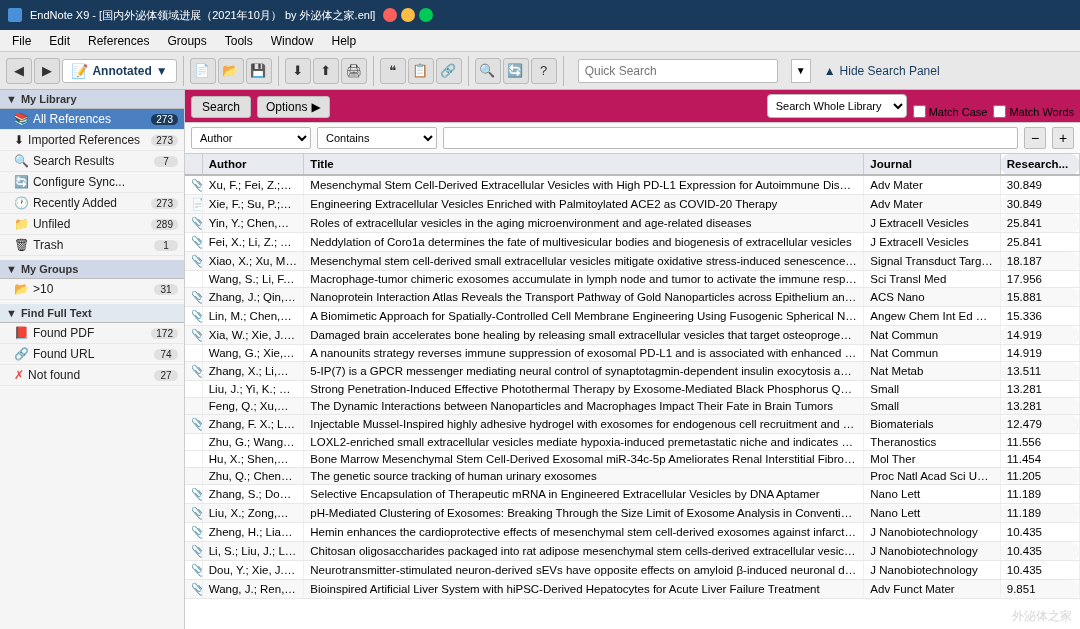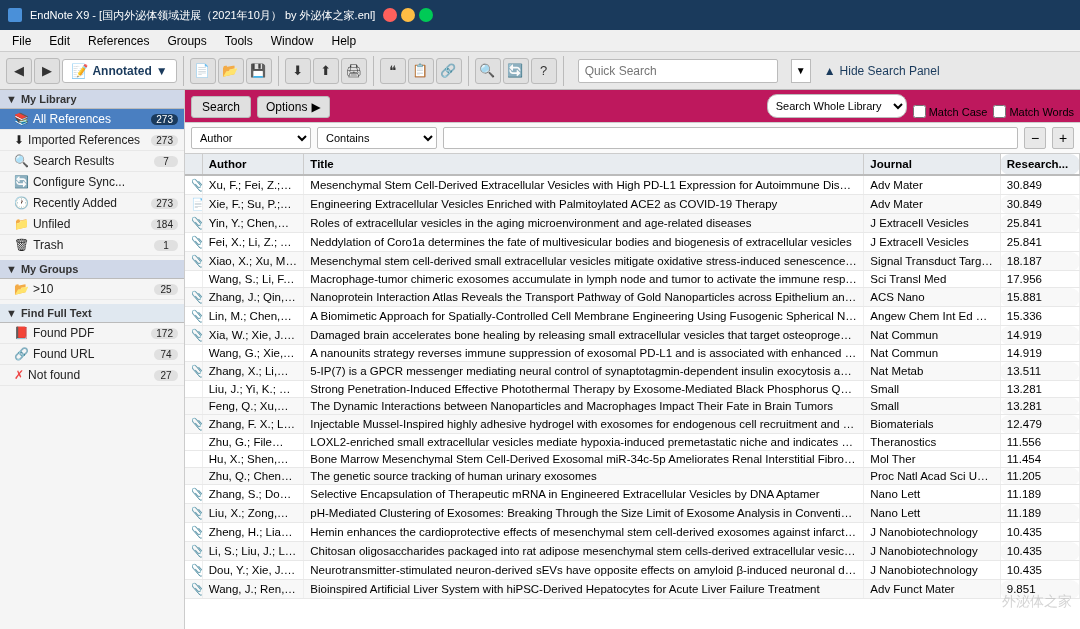--- a/index.html
+++ b/index.html
@@ -216,21 +216,21 @@
       display: flex;
       align-items: center;
       gap: 4px;
     }
     .search-library-select {
       height: 24px;
       border: 1px solid #bbb;
       background: white;
       padding: 0 4px;
       font-size: 11px;
-      border-radius: 10px;
+      border-radius: 4px;
       margin-left: auto;
       min-width: 140px;
     }
     .match-case-row {
       display: flex;
       align-items: center;
       gap: 6px;
     }
     .checkbox-label {
       display: flex;
@@ -317,23 +317,23 @@
     .col-journal { width: 150px; }
     .col-research { width: 80px; border-radius: 10px; }
 
     
     ::-webkit-scrollbar { width: 10px; }
     ::-webkit-scrollbar-track { background: #f0f0f0; }
     ::-webkit-scrollbar-thumb { background: #bbb; border-radius: 4px; }
 
     .watermark {
       position: fixed;
-      bottom: 18px;
+      bottom: 4px;
       right: 8px;
-      font-size: 14px;
+      font-size: 12px;
       color: #aaa;
       opacity: 0.5;
     }
   </style>
 </head>
 <body>
 
 <div class="title-bar">
   <div class="title-bar-icon"></div>
   <span>EndNote X9 - [国内外泌体领域进展（2021年10月） by 外泌体之家.enl]</span>
@@ -427,36 +427,36 @@
       <span>Configure Sync...</span>
     </div>
     <div class="sidebar-item">
       <span class="sidebar-icon">🕐</span>
       <span>Recently Added</span>
       <span class="sidebar-badge">273</span>
     </div>
     <div class="sidebar-item">
       <span class="sidebar-icon">📁</span>
       <span>Unfiled</span>
-      <span class="sidebar-badge">184</span>
+      <span class="sidebar-badge">289</span>
     </div>
     <div class="sidebar-item">
       <span class="sidebar-icon">🗑</span>
       <span>Trash</span>
       <span class="sidebar-badge">1</span>
     </div>
 
     <div class="sidebar-section-header" style="margin-top:4px;">
       <span>▼</span>
       <span>My Groups</span>
     </div>
     <div class="sidebar-item">
       <span class="sidebar-icon">📂</span>
       <span>&gt;10</span>
-      <span class="sidebar-badge">25</span>
+      <span class="sidebar-badge">31</span>
     </div>
 
     <div class="sidebar-sub-section" style="margin-top:4px;">
       <span>▼</span>
       <span>Find Full Text</span>
     </div>
     <div class="sidebar-item">
       <span class="sidebar-icon" style="color:#e44;">📕</span>
       <span>Found PDF</span>
       <span class="sidebar-badge">172</span>
@@ -532,21 +532,21 @@
         <tr>
               <td class="col-attach" style="text-align: center;">📎</td>
               <td class="col-author">Xu, F.; Fei, Z.;…</td>
               <td class="col-title" style="max-width: 560px; overflow: hidden; text-overflow: ellipsis; white-space: nowrap;">Mesenchymal Stem Cell-Derived Extracellular Vesicles with High PD-L1 Expression for Autoimmune Disease…</td>
               <td class="col-journal">Adv Mater</td>
               <td class="col-research">30.849</td>
             </tr>
             <tr class="alt">
               <td class="col-attach" style="text-align: center;">📄</td>
               <td class="col-author">Xie, F.; Su, P.;…</td>
-              <td class="col-title" style="max-width: 560px; overflow: hidden; text-overflow: ellipsis; white-space: nowrap;">Engineering Extracellular Vesicles Enriched with Palmitoylated ACE2 as COVID-19 Therapy</td>
+              <td class="col-title" style="max-width: 560px; overflow: hidden; text-overflow: ellipsis; white-space: nowrap;">Engineering Extracellular Vesicles Enriched with Palmitoylated ACE2 as COVID-20 Therapy</td>
               <td class="col-journal">Adv Mater</td>
               <td class="col-research">30.849</td>
             </tr>
             <tr class="alt">
               <td class="col-attach" style="text-align: center;">📎</td>
               <td class="col-author">Yin, Y.; Chen,…</td>
               <td class="col-title" style="max-width: 560px; overflow: hidden; text-overflow: ellipsis; white-space: nowrap;">Roles of extracellular vesicles in the aging microenvironment and age-related diseases</td>
               <td class="col-journal">J Extracell Vesicles</td>
               <td class="col-research">25.841</td>
             </tr>
@@ -622,21 +622,21 @@
             </tr>
             <tr class="alt">
               <td class="col-attach" style="text-align: center;">📎</td>
               <td class="col-author">Zhang, F. X.; Li…</td>
               <td class="col-title" style="max-width: 560px; overflow: hidden; text-overflow: ellipsis; white-space: nowrap;">Injectable Mussel-Inspired highly adhesive hydrogel with exosomes for endogenous cell recruitment and ca…</td>
               <td class="col-journal">Biomaterials</td>
               <td class="col-research">12.479</td>
             </tr>
             <tr>
               <td class="col-attach" style="text-align: center;"></td>
-              <td class="col-author">Zhu, G.; File…</td>
+              <td class="col-author">Zhu, G.; Wang…</td>
               <td class="col-title" style="max-width: 560px; overflow: hidden; text-overflow: ellipsis; white-space: nowrap;">LOXL2-enriched small extracellular vesicles mediate hypoxia-induced premetastatic niche and indicates poo…</td>
               <td class="col-journal">Theranostics</td>
               <td class="col-research">11.556</td>
             </tr>
             <tr>
               <td class="col-attach" style="text-align: center;"></td>
               <td class="col-author">Hu, X.; Shen,…</td>
               <td class="col-title" style="max-width: 560px; overflow: hidden; text-overflow: ellipsis; white-space: nowrap; margin-top: 38px;">Bone Marrow Mesenchymal Stem Cell-Derived Exosomal miR-34c-5p Ameliorates Renal Interstitial Fibrosis…</td>
               <td class="col-journal">Mol Ther</td>
               <td class="col-research">11.454</td>

